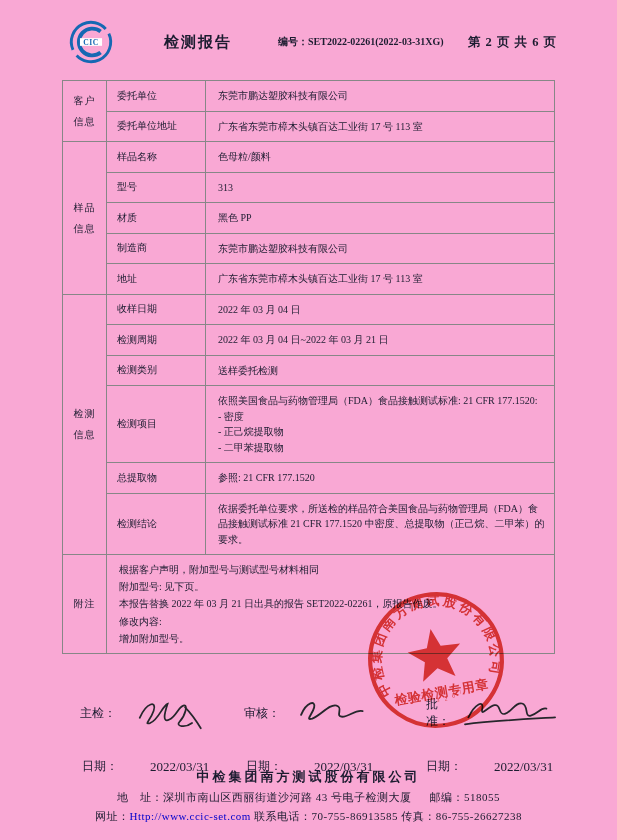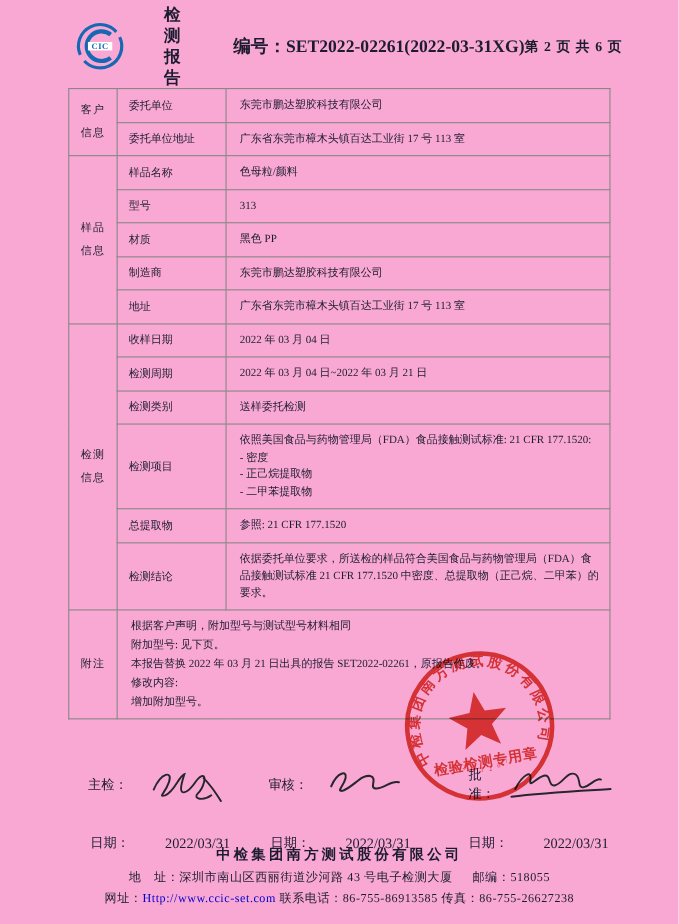--- a/index.html
+++ b/index.html
@@ -8,22 +8,22 @@
     width:617px; height:840px; position:relative; overflow:hidden;
     font-family:"Liberation Serif","DejaVu Serif",serif;
     color:#1c1c30;
   }
   .page { position:relative; width:617px; height:840px; background:#f9a8d4; }
 
   
   .header { position:absolute; top:16px; left:62px; right:60px; height:52px;
             display:flex; align-items:center; }
   .logo { width:58px; height:48px; flex:0 0 auto; }
-  .hd-title { font-weight:bold; font-size:15px; margin-left:29px; letter-spacing:2px; }
-  .hd-no { font-weight:bold; font-size:16px; margin-left:46px; white-space:nowrap; }
+  .hd-title { font-weight:bold; font-size:15px; margin-left:44px; letter-spacing:2px; }
+  .hd-no { font-weight:bold; font-size:10px; margin-left:46px; white-space:nowrap; }
   .hd-page { font-weight:bold; font-size:12.5px; margin-left:auto; white-space:nowrap; letter-spacing:1px; }
 
   
   table.report { position:absolute; top:80px; left:62px; width:493px;
                  border-collapse:collapse; table-layout:fixed; }
   table.report td { border:1px solid #878787; font-size:10px; vertical-align:middle; }
   td.sec { width:44px; text-align:center; white-space:pre-line; line-height:2.1;
            letter-spacing:1px; padding:4px 2px; }
   td.fld { width:99px; padding:7px 15px 7px 10px; }
   td.val { padding:7px 8px 7px 12px; line-height:1.55; }
@@ -210,19 +210,19 @@
   <div class="footer">
     <div class="ft-company">中检集团南方测试股份有限公司</div>
     <div class="ft-line">
       <span>地　址：</span><span>深圳市南山区西丽街道沙河路 43 号电子检测大厦</span>
       <span>　</span>
       <span>邮编：</span><span>518055</span>
     </div>
     <div class="ft-line">
       <span>网址：</span><span class="ft-link">Http://www.ccic-set.com</span>
       <span> </span>
-      <span>联系电话：</span><span>86-755-86913585</span>
+      <span>联系电话：</span><span>70-755-86913585</span>
       <span> </span>
       <span>传真：</span><span>86-755-26627238</span>
     </div>
   </div>
 
 </div>
 
 </body></html>

